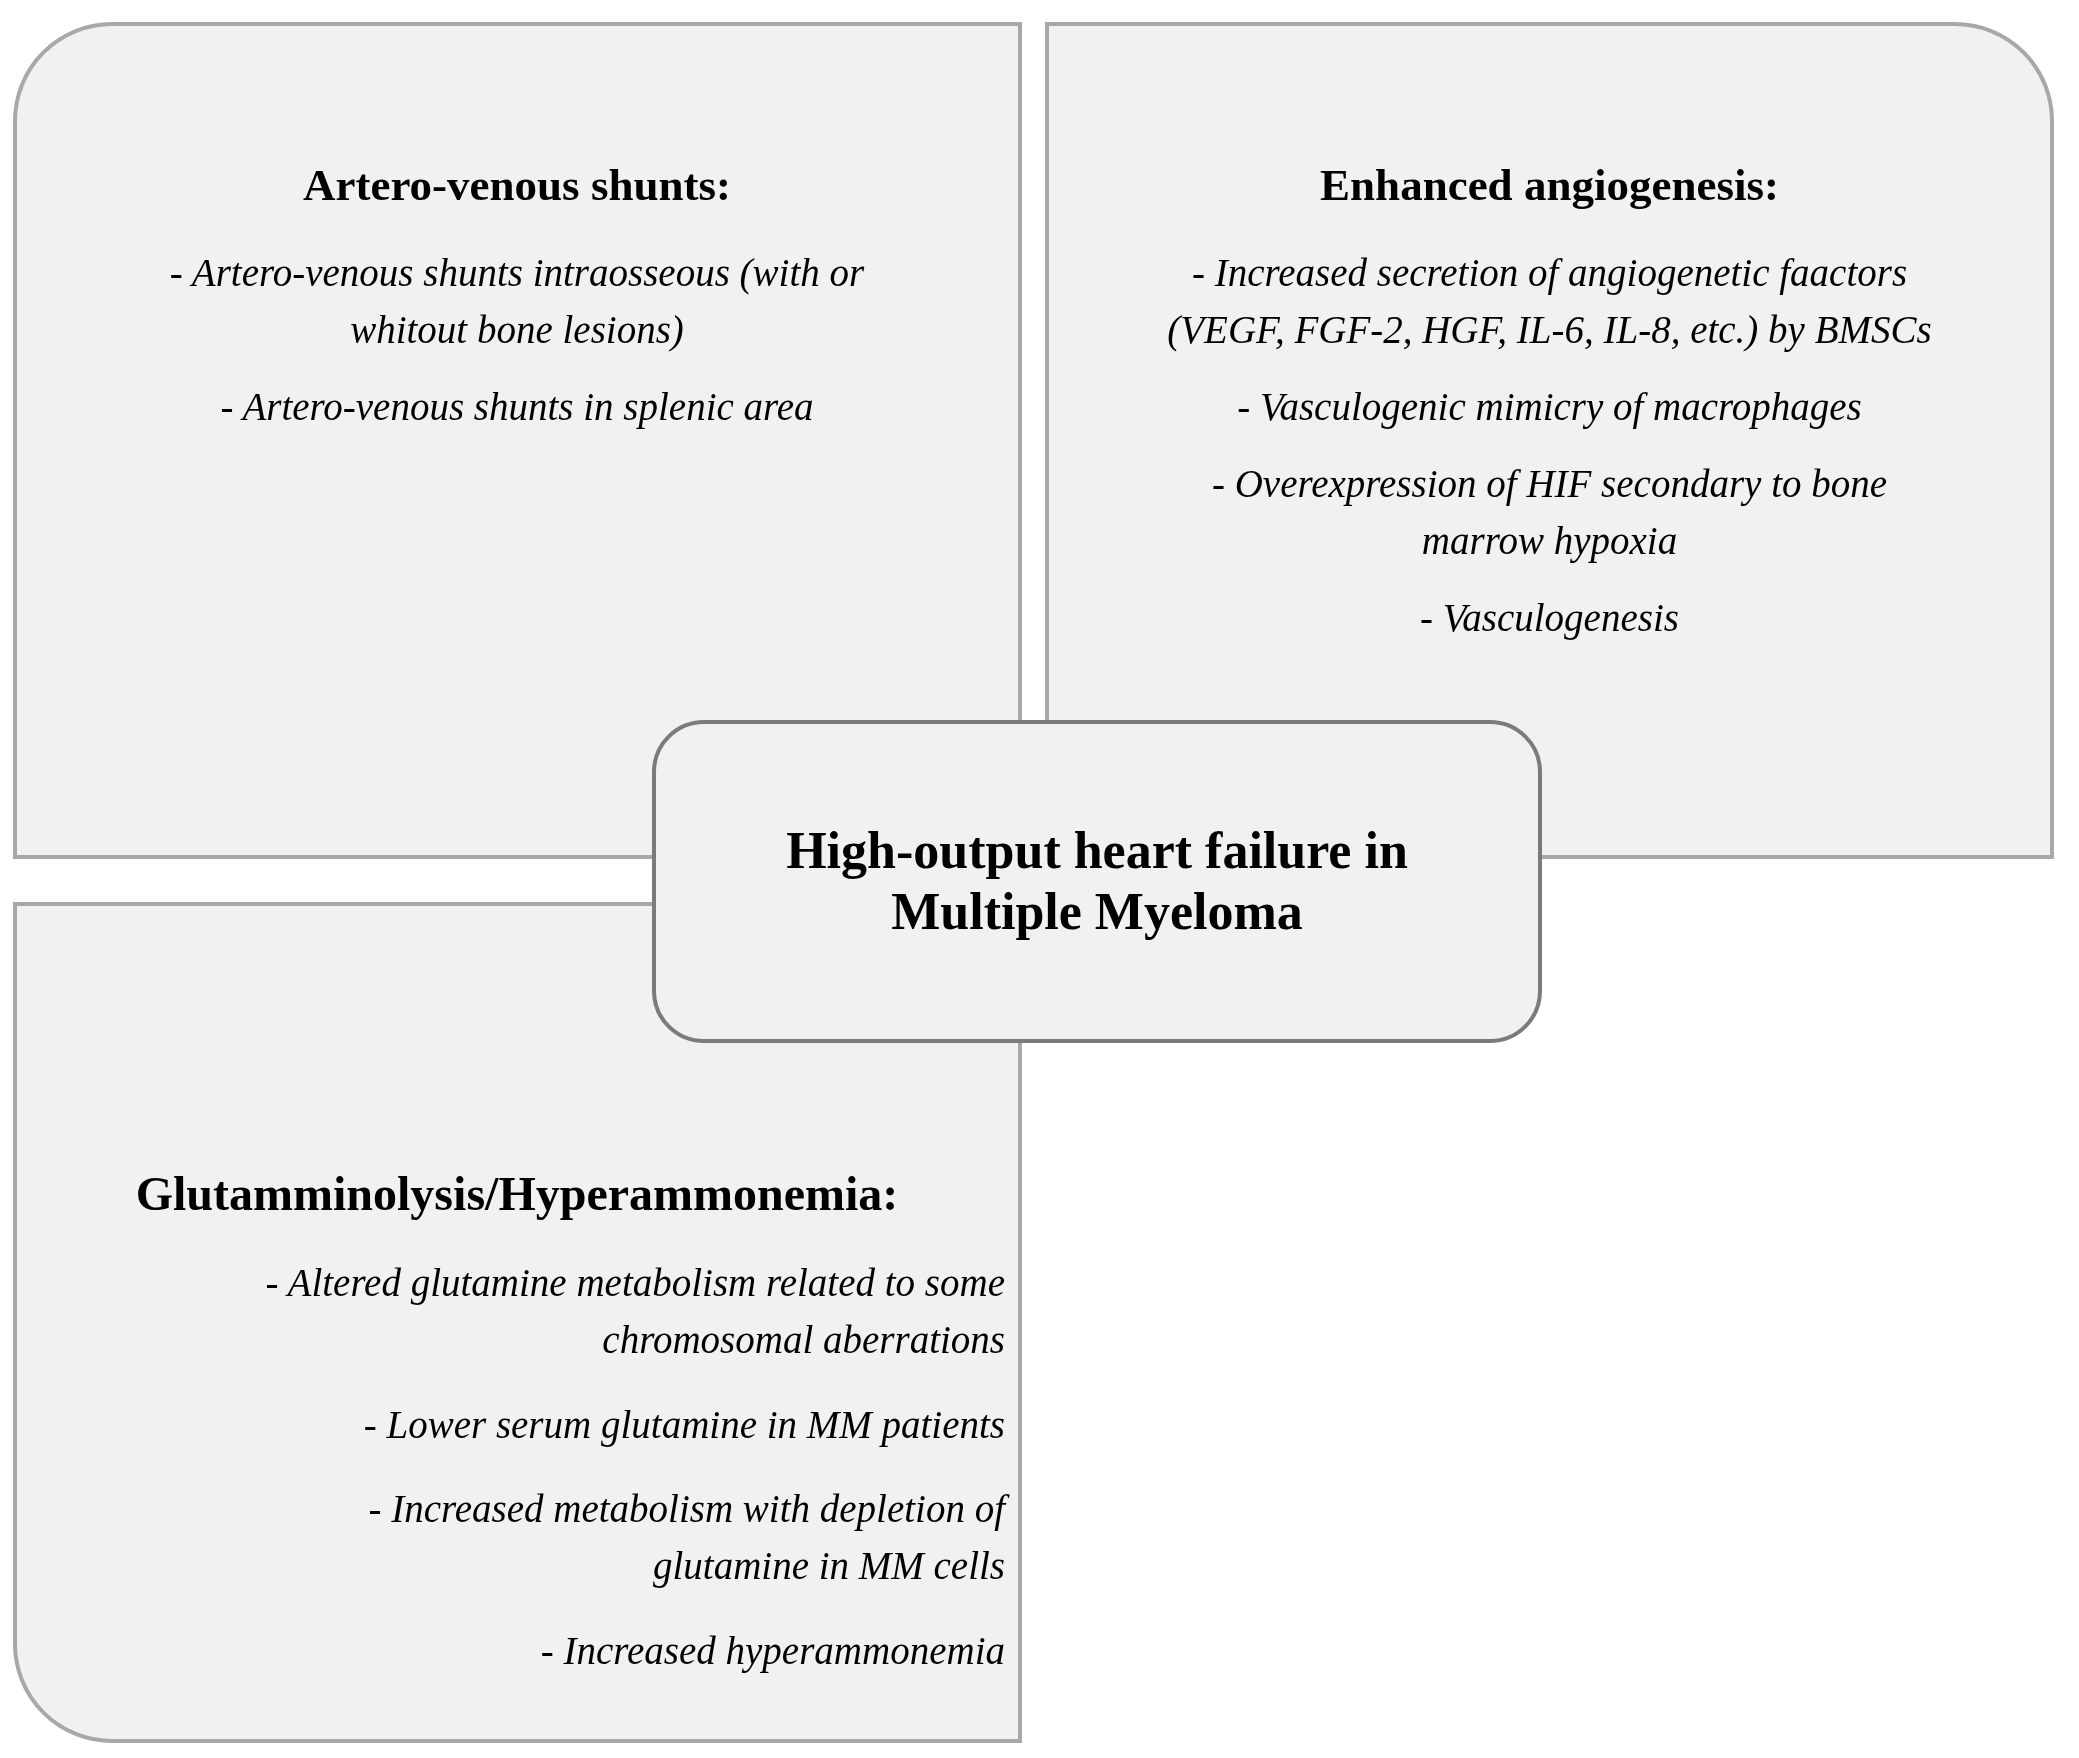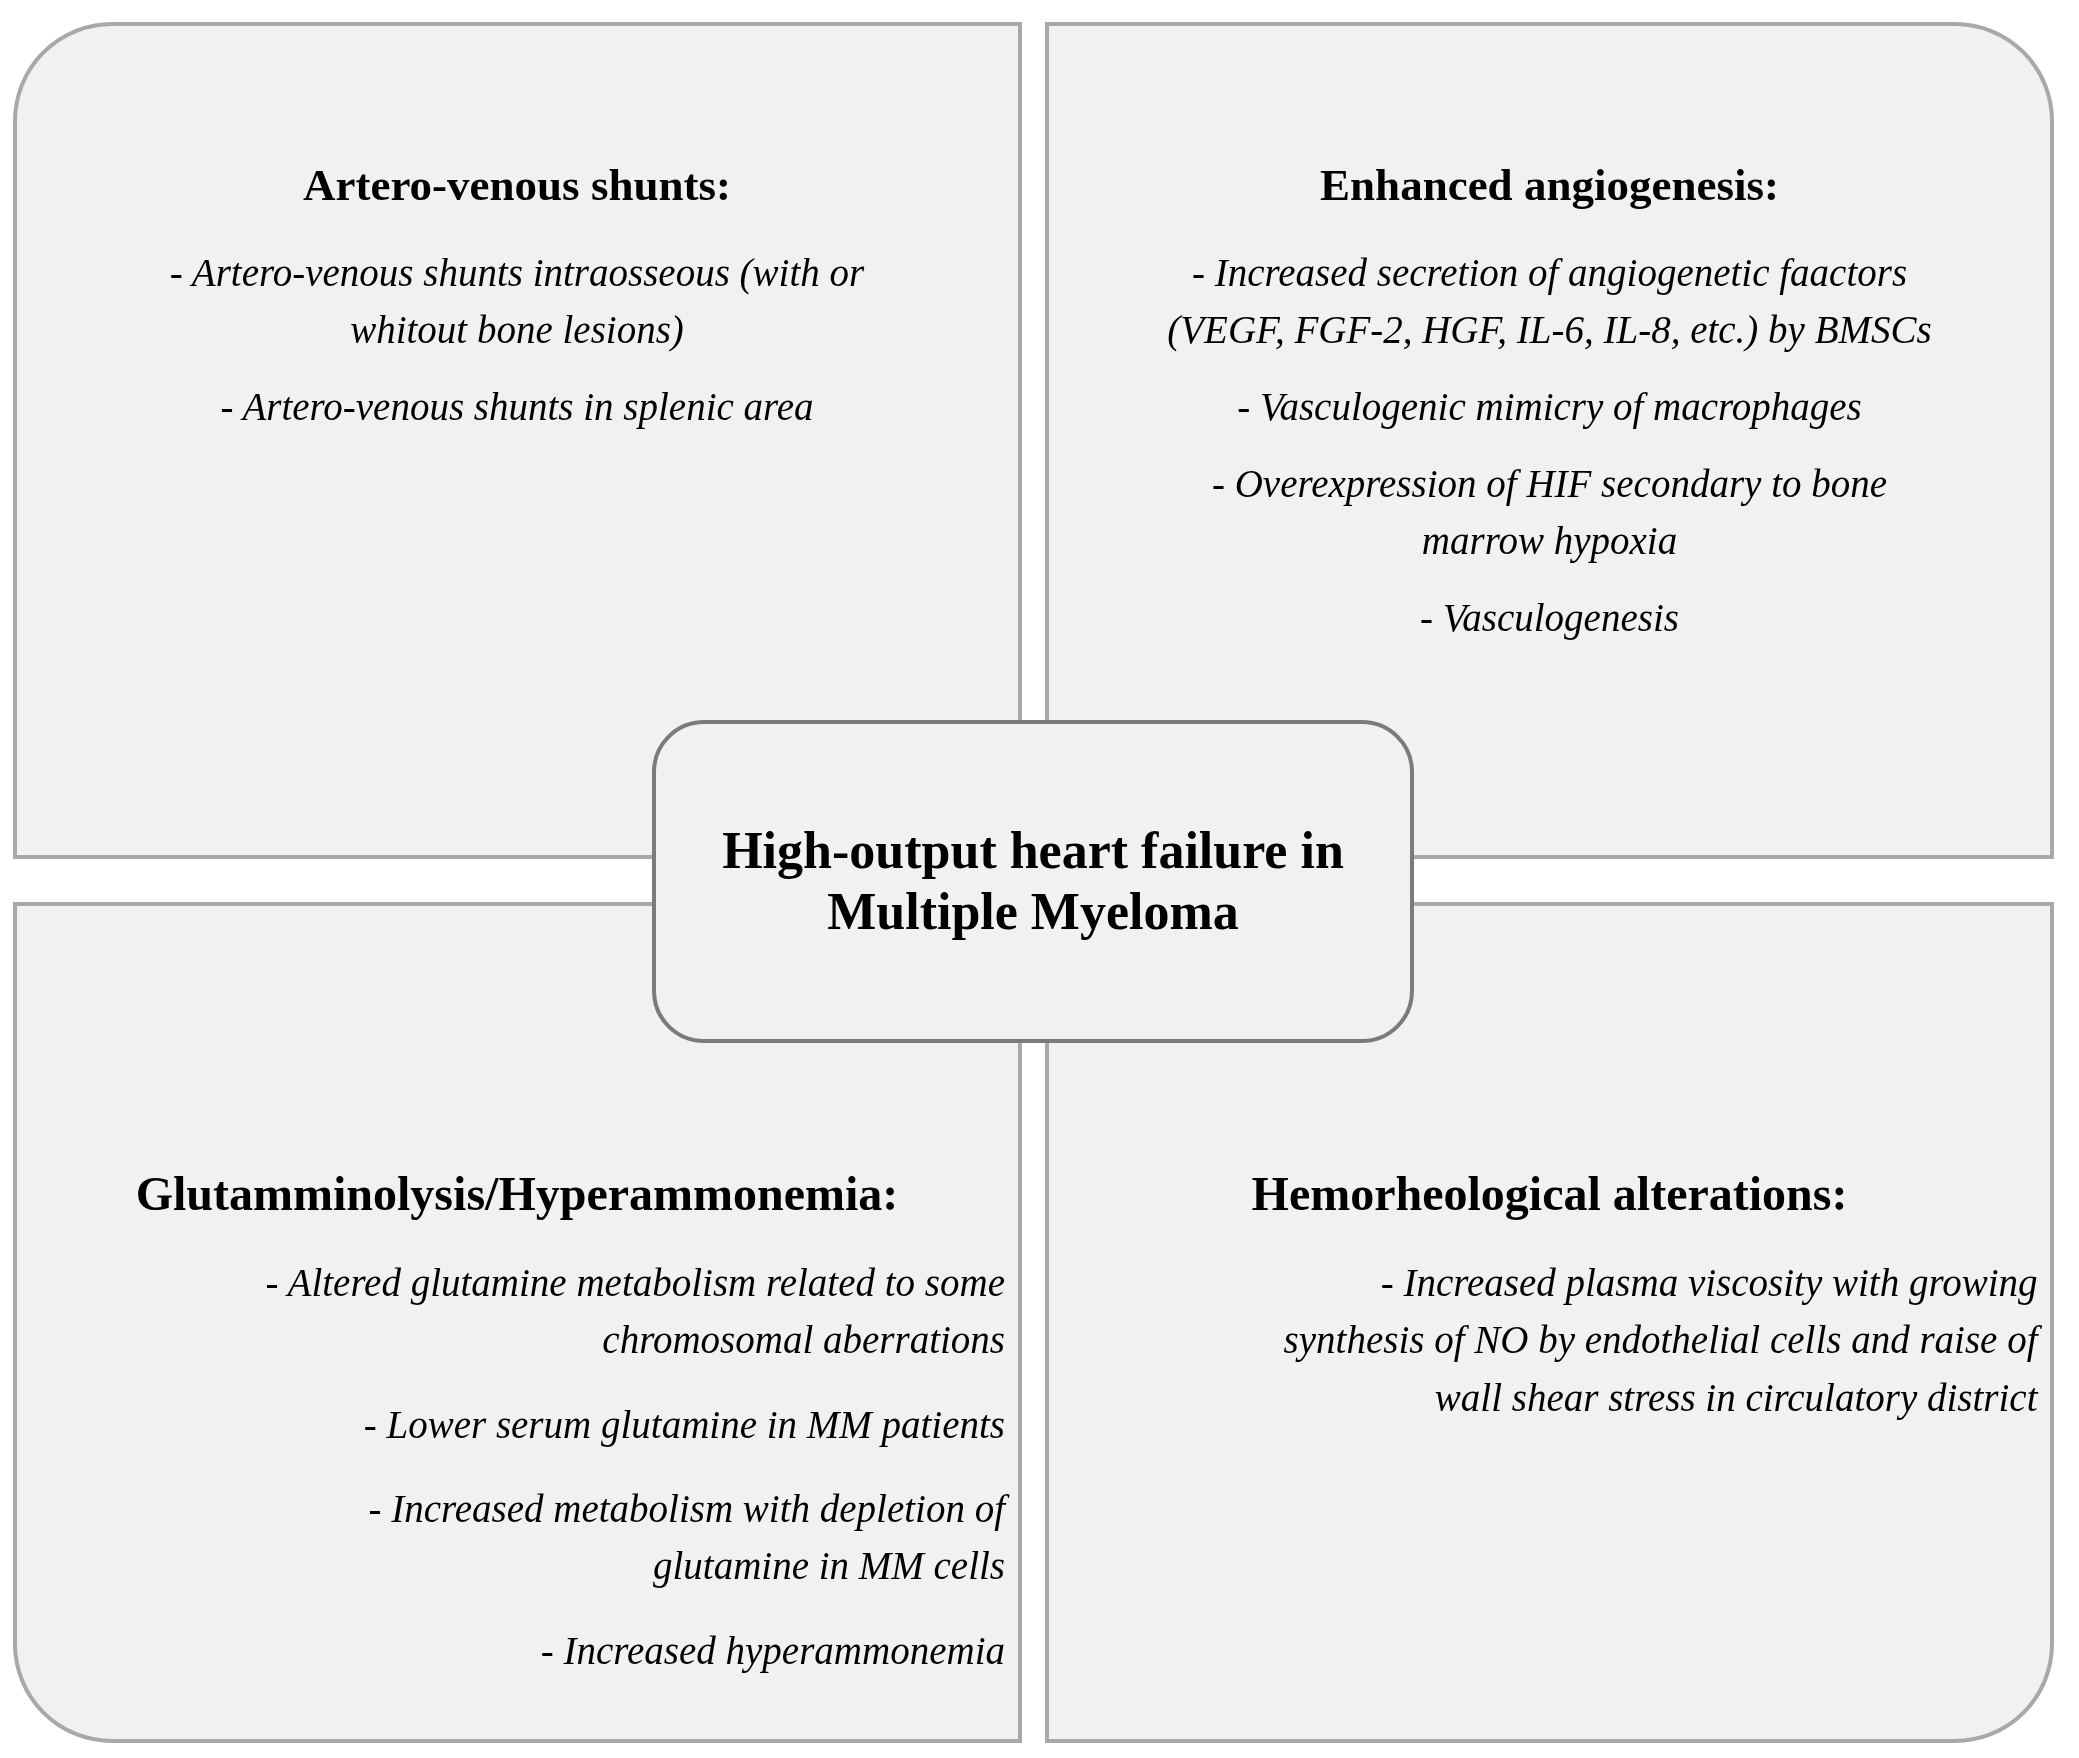--- a/index.html
+++ b/index.html
@@ -56,21 +56,21 @@
     font-style: italic;
     white-space: pre-line;
   }
   .q-bottom .q-item { margin-top: 27px; text-align: right; }
 
   .center-box {
     position: absolute;
     box-sizing: border-box;
     left: 652px;
     top: 720px;
-    width: 762px;
+    width: 890px;
     height: 323px;
     background: #f1f1f1;
     border: 4.5px solid #7b7b7b;
     border-radius: 52px;
     z-index: 10;
     display: flex;
     align-items: center;
     justify-content: center;
   }
   .center-label {
@@ -112,28 +112,20 @@
       <div class="q-title">Glutamminolysis/Hyperammonemia:</div>
       <p class="q-item">- Altered glutamine metabolism related to some
 chromosomal aberrations</p>
       <p class="q-item">- Lower serum glutamine in MM patients</p>
       <p class="q-item">- Increased metabolism with depletion of
 glutamine in MM cells</p>
       <p class="q-item">- Increased hyperammonemia</p>
     </div>
   </div>
 
-  <div class="quadrant q-bottom q-right q-br">
-    <div class="q-content">
-      <div class="q-title">Hemorheological alterations:</div>
-      <p class="q-item">- Increased plasma viscosity with growing
-synthesis of NO by endothelial cells and raise of
-wall shear stress in circulatory district</p>
-    </div>
-  </div>
 
   <div class="center-box">
     <div class="center-label">High-output heart failure in
 Multiple Myeloma</div>
   </div>
 
 </div>
 
 
 </body></html>

